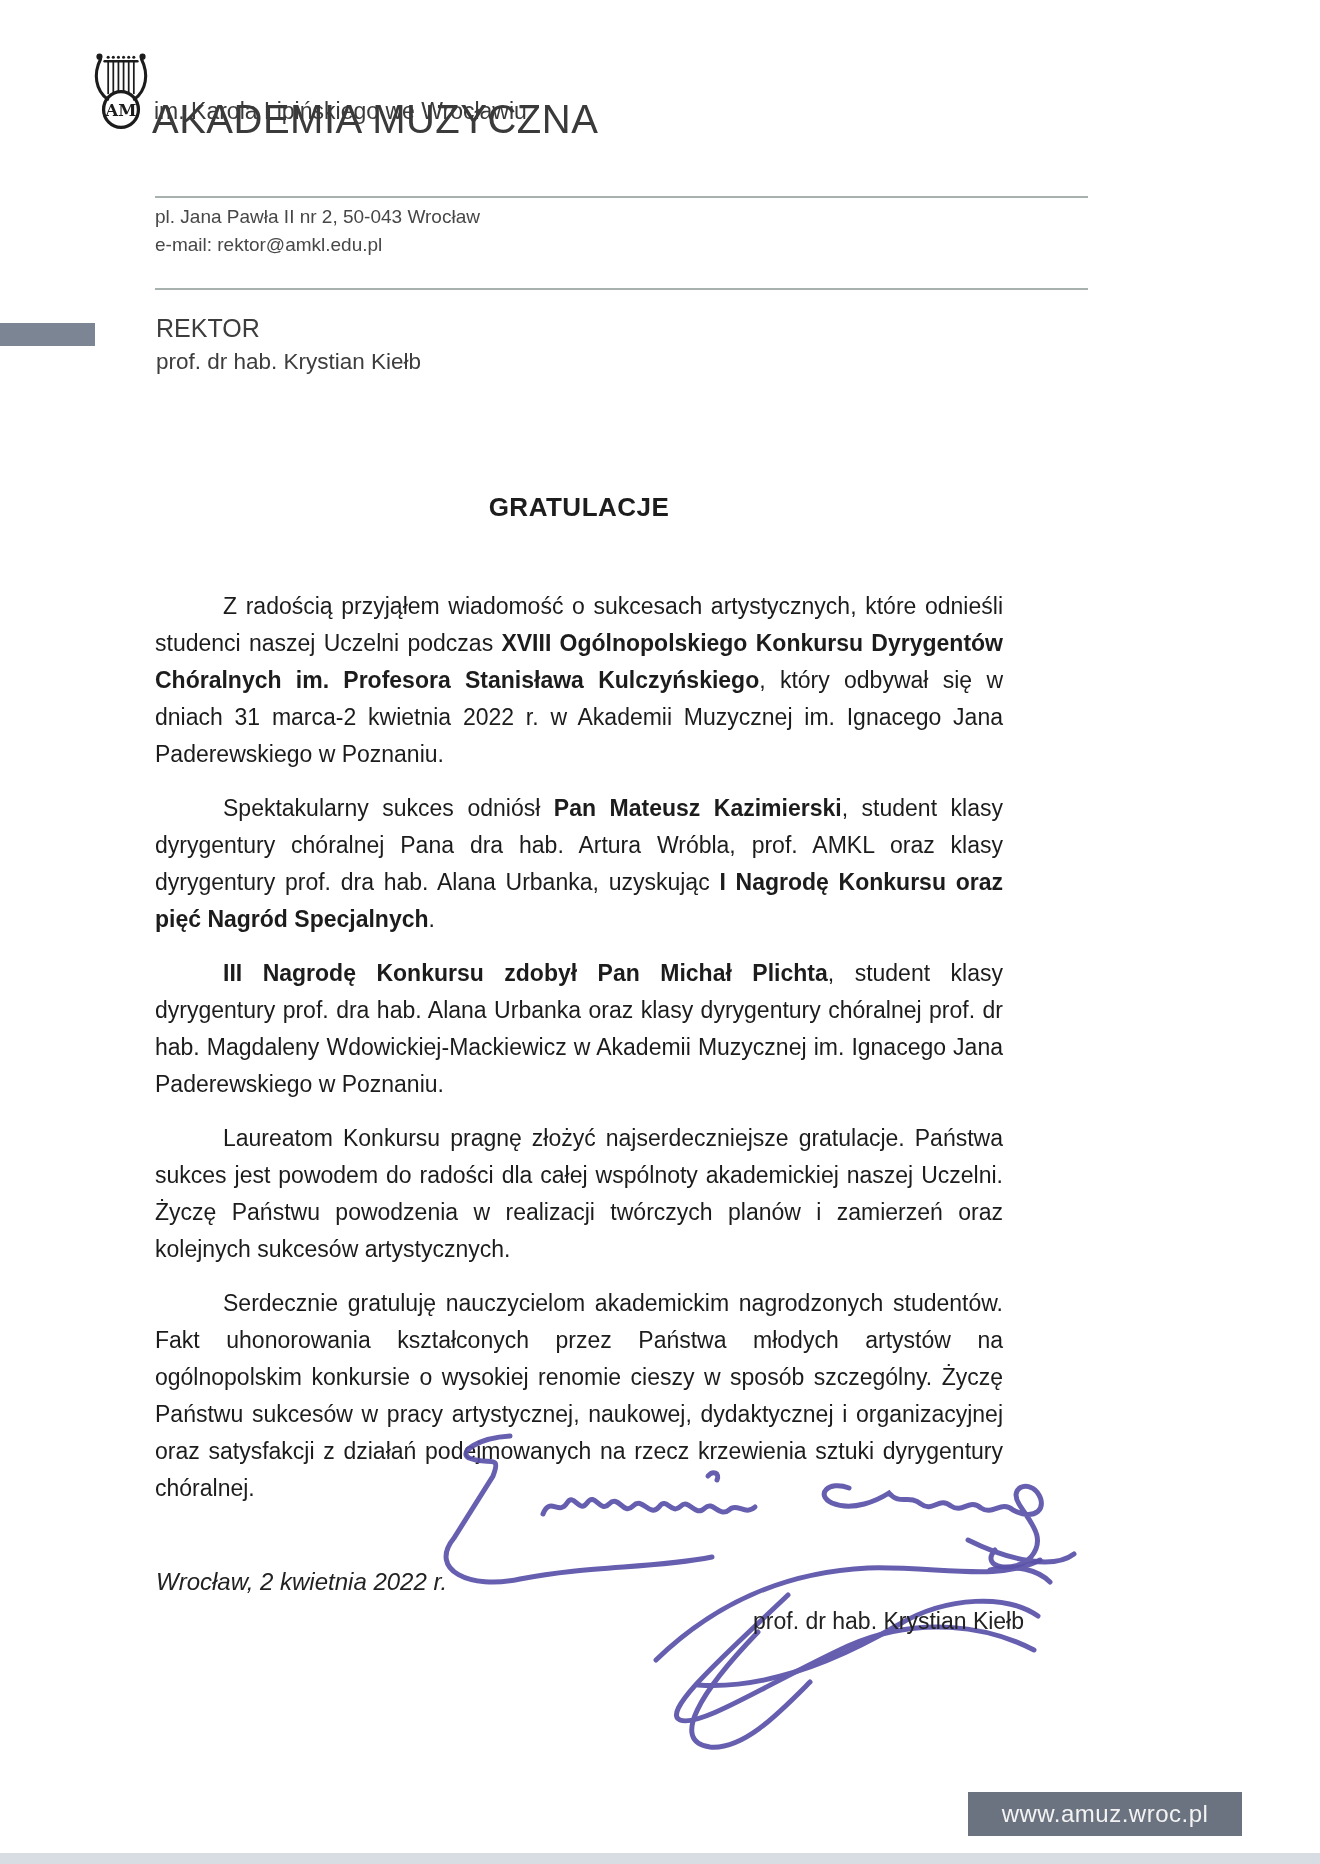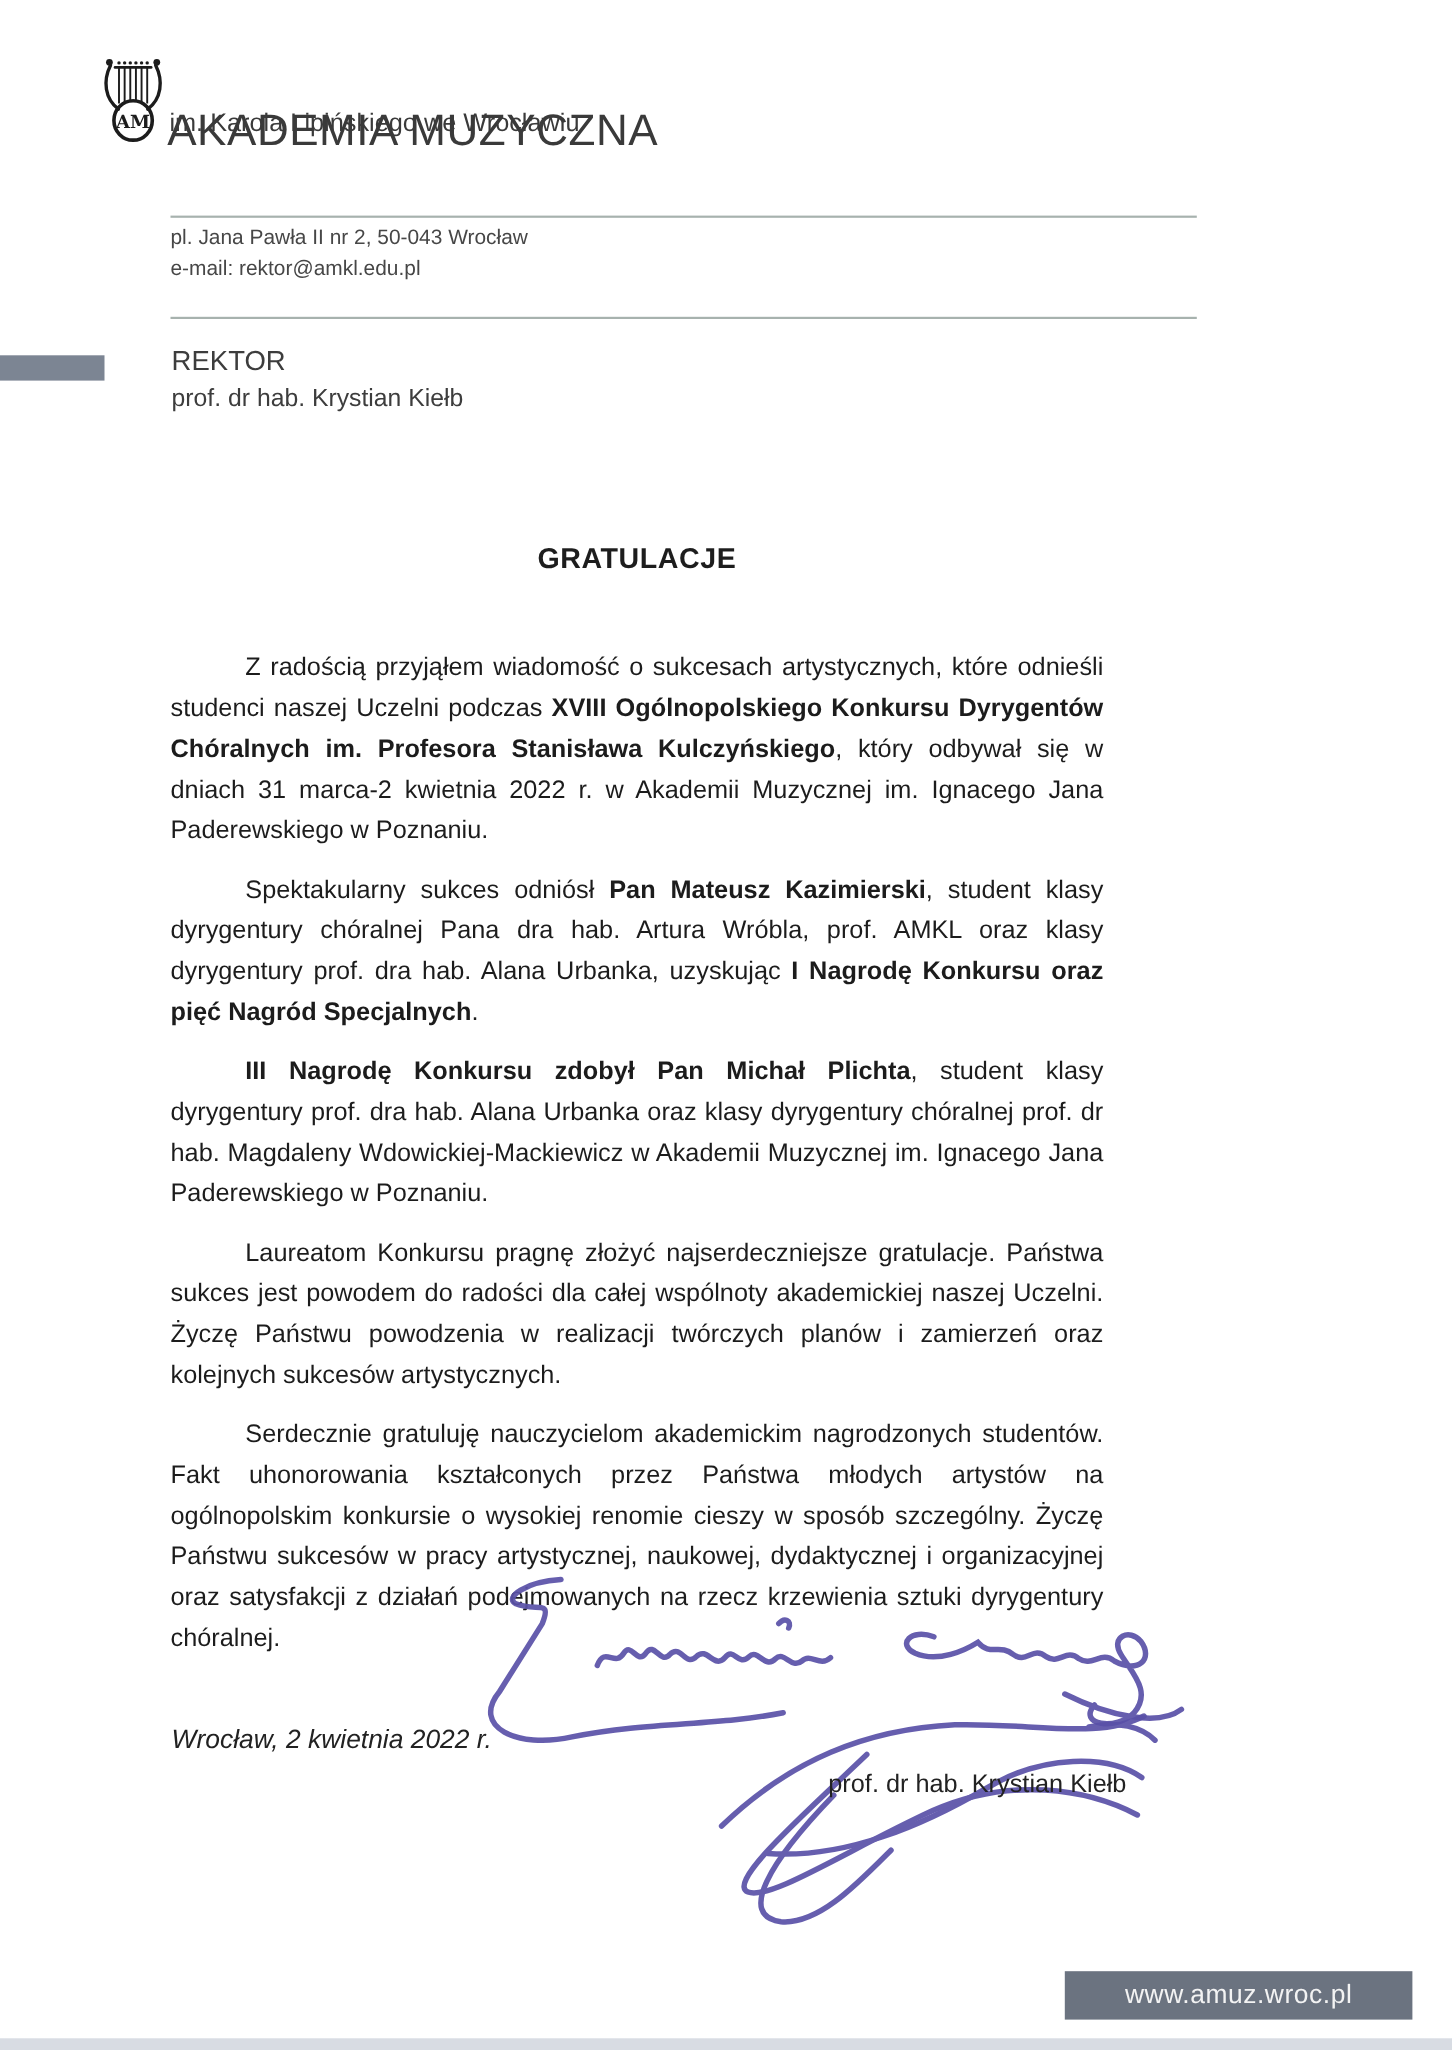--- a/index.html
+++ b/index.html
@@ -51,21 +51,21 @@
     position:absolute; left:753px; top:1608px;
     font-size:23px; color:#222222; white-space:nowrap;
   }
   .date-line {
     position:absolute; left:156px; top:1568px;
     font-size:24px; font-style:italic; color:#222222; white-space:nowrap;
   }
 
   
   .footer-bar {
-    position:absolute; left:968px; top:1792px; width:316px; height:44px;
+    position:absolute; left:968px; top:1792px; width:274px; height:44px;
     display:flex; align-items:center; justify-content:center;
     color:#f3f3f3; font-size:24px; letter-spacing:.5px;
   }
   .bottom-strip { position:absolute; left:0; bottom:0; width:100%; height:11px; background:#d8dce3; }
 </style>
 </head>
 <body>
 
 <div class="page">
 

